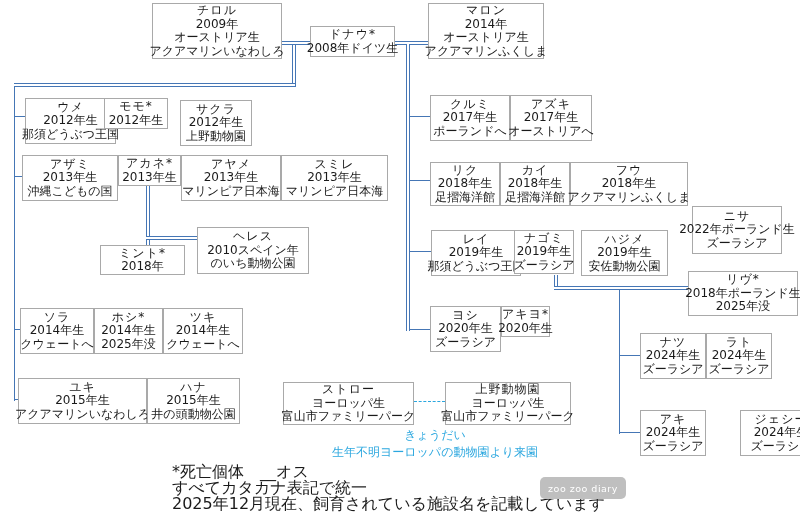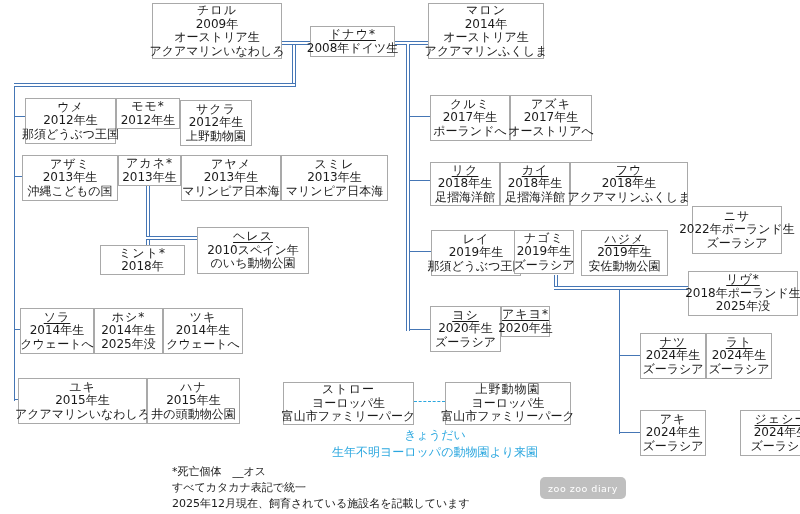--- a/index.html
+++ b/index.html
@@ -3,32 +3,32 @@
 <meta charset="utf-8">
 <style>
   :root{ --lc:#4576b5; --ac:#2BA7DF; --bd:#a9a9a9; }
   html,body{margin:0;padding:0;background:#fff;}
   body{font-family:"DejaVu Sans","Liberation Sans",sans-serif;}
   .canvas{position:relative;width:800px;height:514px;background:#fff;overflow:hidden;}
   .node{position:absolute;box-sizing:border-box;background:#fff;border:1px solid var(--bd);
         display:flex;flex-direction:column;justify-content:center;align-items:center;
         font-size:12px;line-height:13.5px;color:#1a1a1a;text-align:center;z-index:2;white-space:nowrap;}
   .nm{letter-spacing:1px;}
-  .u{text-decoration:underline;text-underline-offset:2px;}
+  .u{text-underline-offset:2px;}
   
   .lh{position:absolute;height:0;border-top:1.5px solid var(--lc);z-index:1;}
   .lv{position:absolute;width:0;border-left:1.5px solid var(--lc);z-index:1;}
   
   .dh{position:absolute;box-sizing:border-box;height:4px;background:#fff;
       border-top:1.5px solid var(--lc);border-bottom:1.5px solid var(--lc);z-index:1;}
   .dv{position:absolute;box-sizing:border-box;width:4px;background:#fff;
       border-left:1.5px solid var(--lc);border-right:1.5px solid var(--lc);z-index:1;}
   .dash{position:absolute;height:0;border-top:1.5px dashed var(--ac);z-index:1;}
   .cyan-note{position:absolute;color:var(--ac);font-size:12px;line-height:17px;text-align:center;z-index:2;}
-  .footer{position:absolute;color:#1a1a1a;font-size:11px;line-height:16px;z-index:2;}
+  .footer{position:absolute;color:#1a1a1a;font-size:16px;line-height:16px;z-index:2;}
   .badge{position:absolute;background:#bfbfbf;color:#fff;font-size:9.5px;border-radius:5px;
          display:flex;align-items:center;justify-content:center;z-index:2;letter-spacing:.5px;}
 </style>
 </head>
 <body>
 
 <div class="canvas">
 
   <div class="lv" style="left:14px;top:86px;height:315px"></div>
   <div class="lh" style="left:14px;top:116px;width:12px"></div>
@@ -74,21 +74,21 @@
     <div>2014年</div>
     <div>オーストリア生</div>
     <div>アクアマリンふくしま</div>
   </div>
 
   <div class="node" style="left:25px;top:98px;width:91px;height:46px">
     <div class="nm">ウメ</div>
     <div>2012年生</div>
     <div>那須どうぶつ王国</div>
   </div>
-  <div class="node" style="left:116px;top:98px;width:64px;height:31px">
+  <div class="node" style="left:104px;top:98px;width:64px;height:31px">
     <div class="nm">モモ*</div>
     <div>2012年生</div>
   </div>
   <div class="node" style="left:180px;top:100px;width:72px;height:46px">
     <div class="nm">サクラ</div>
     <div>2012年生</div>
     <div>上野動物園</div>
   </div>
 
   <div class="node" style="left:22px;top:155px;width:96px;height:46px">

